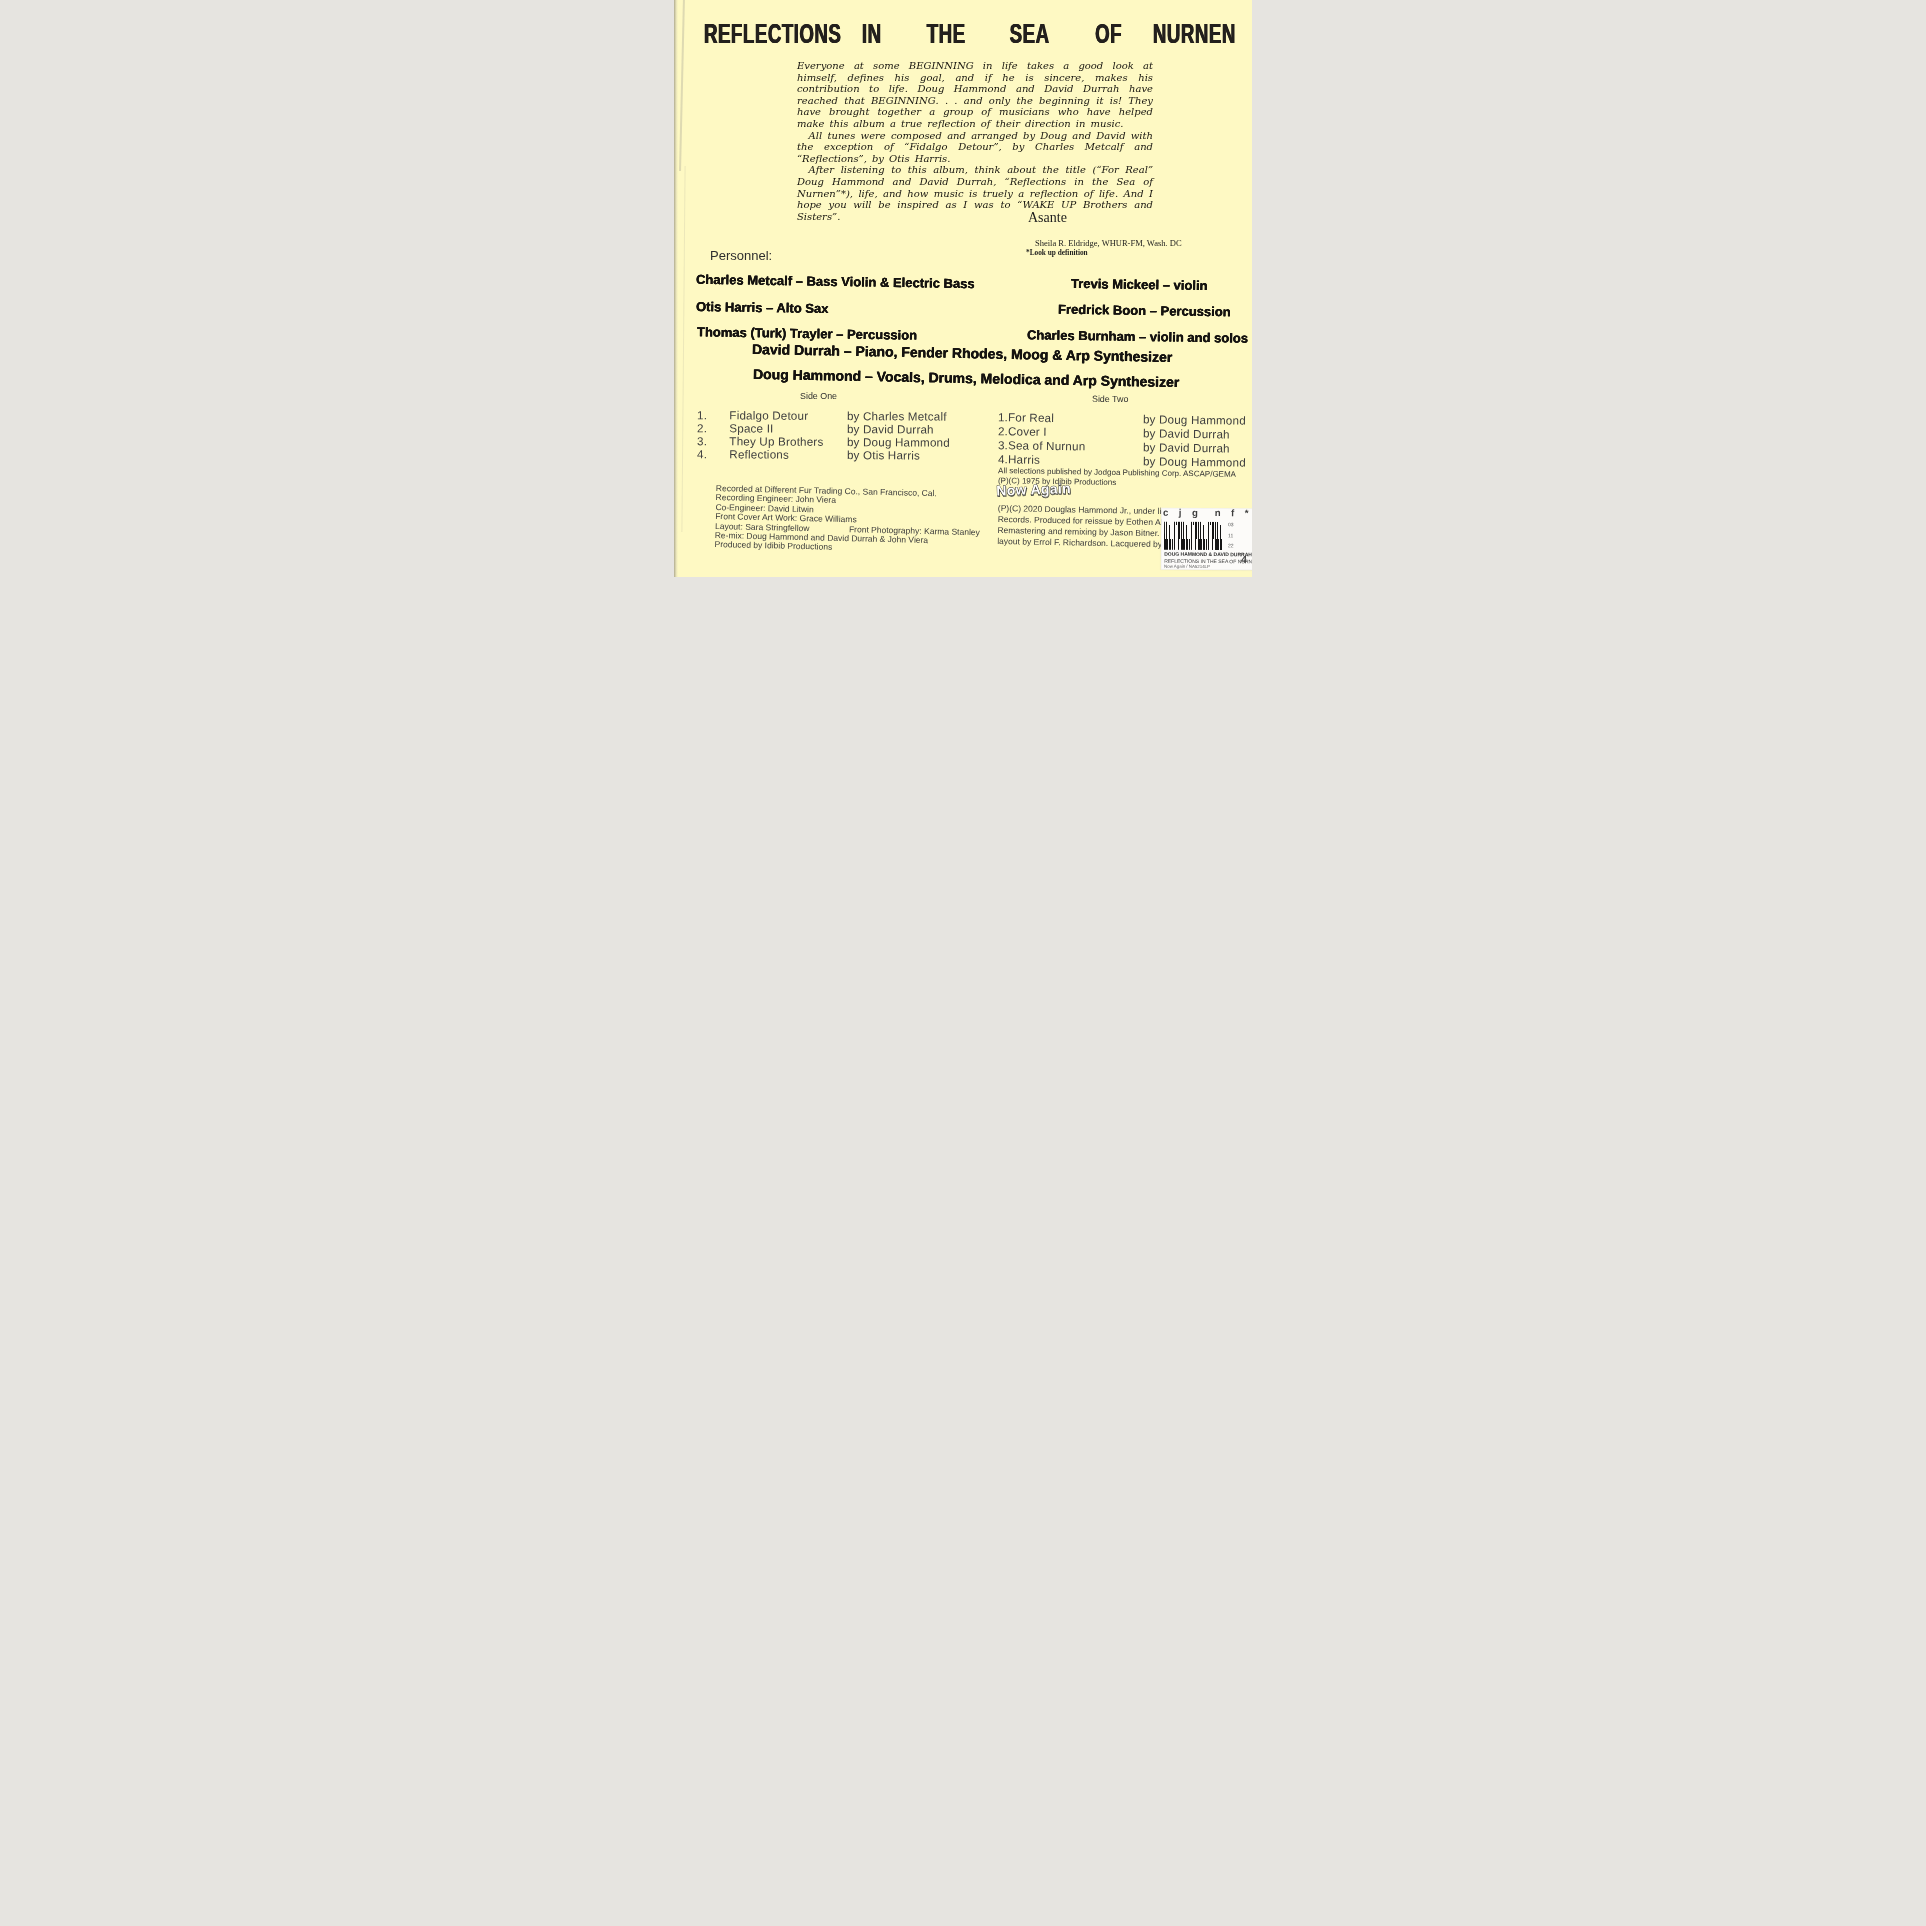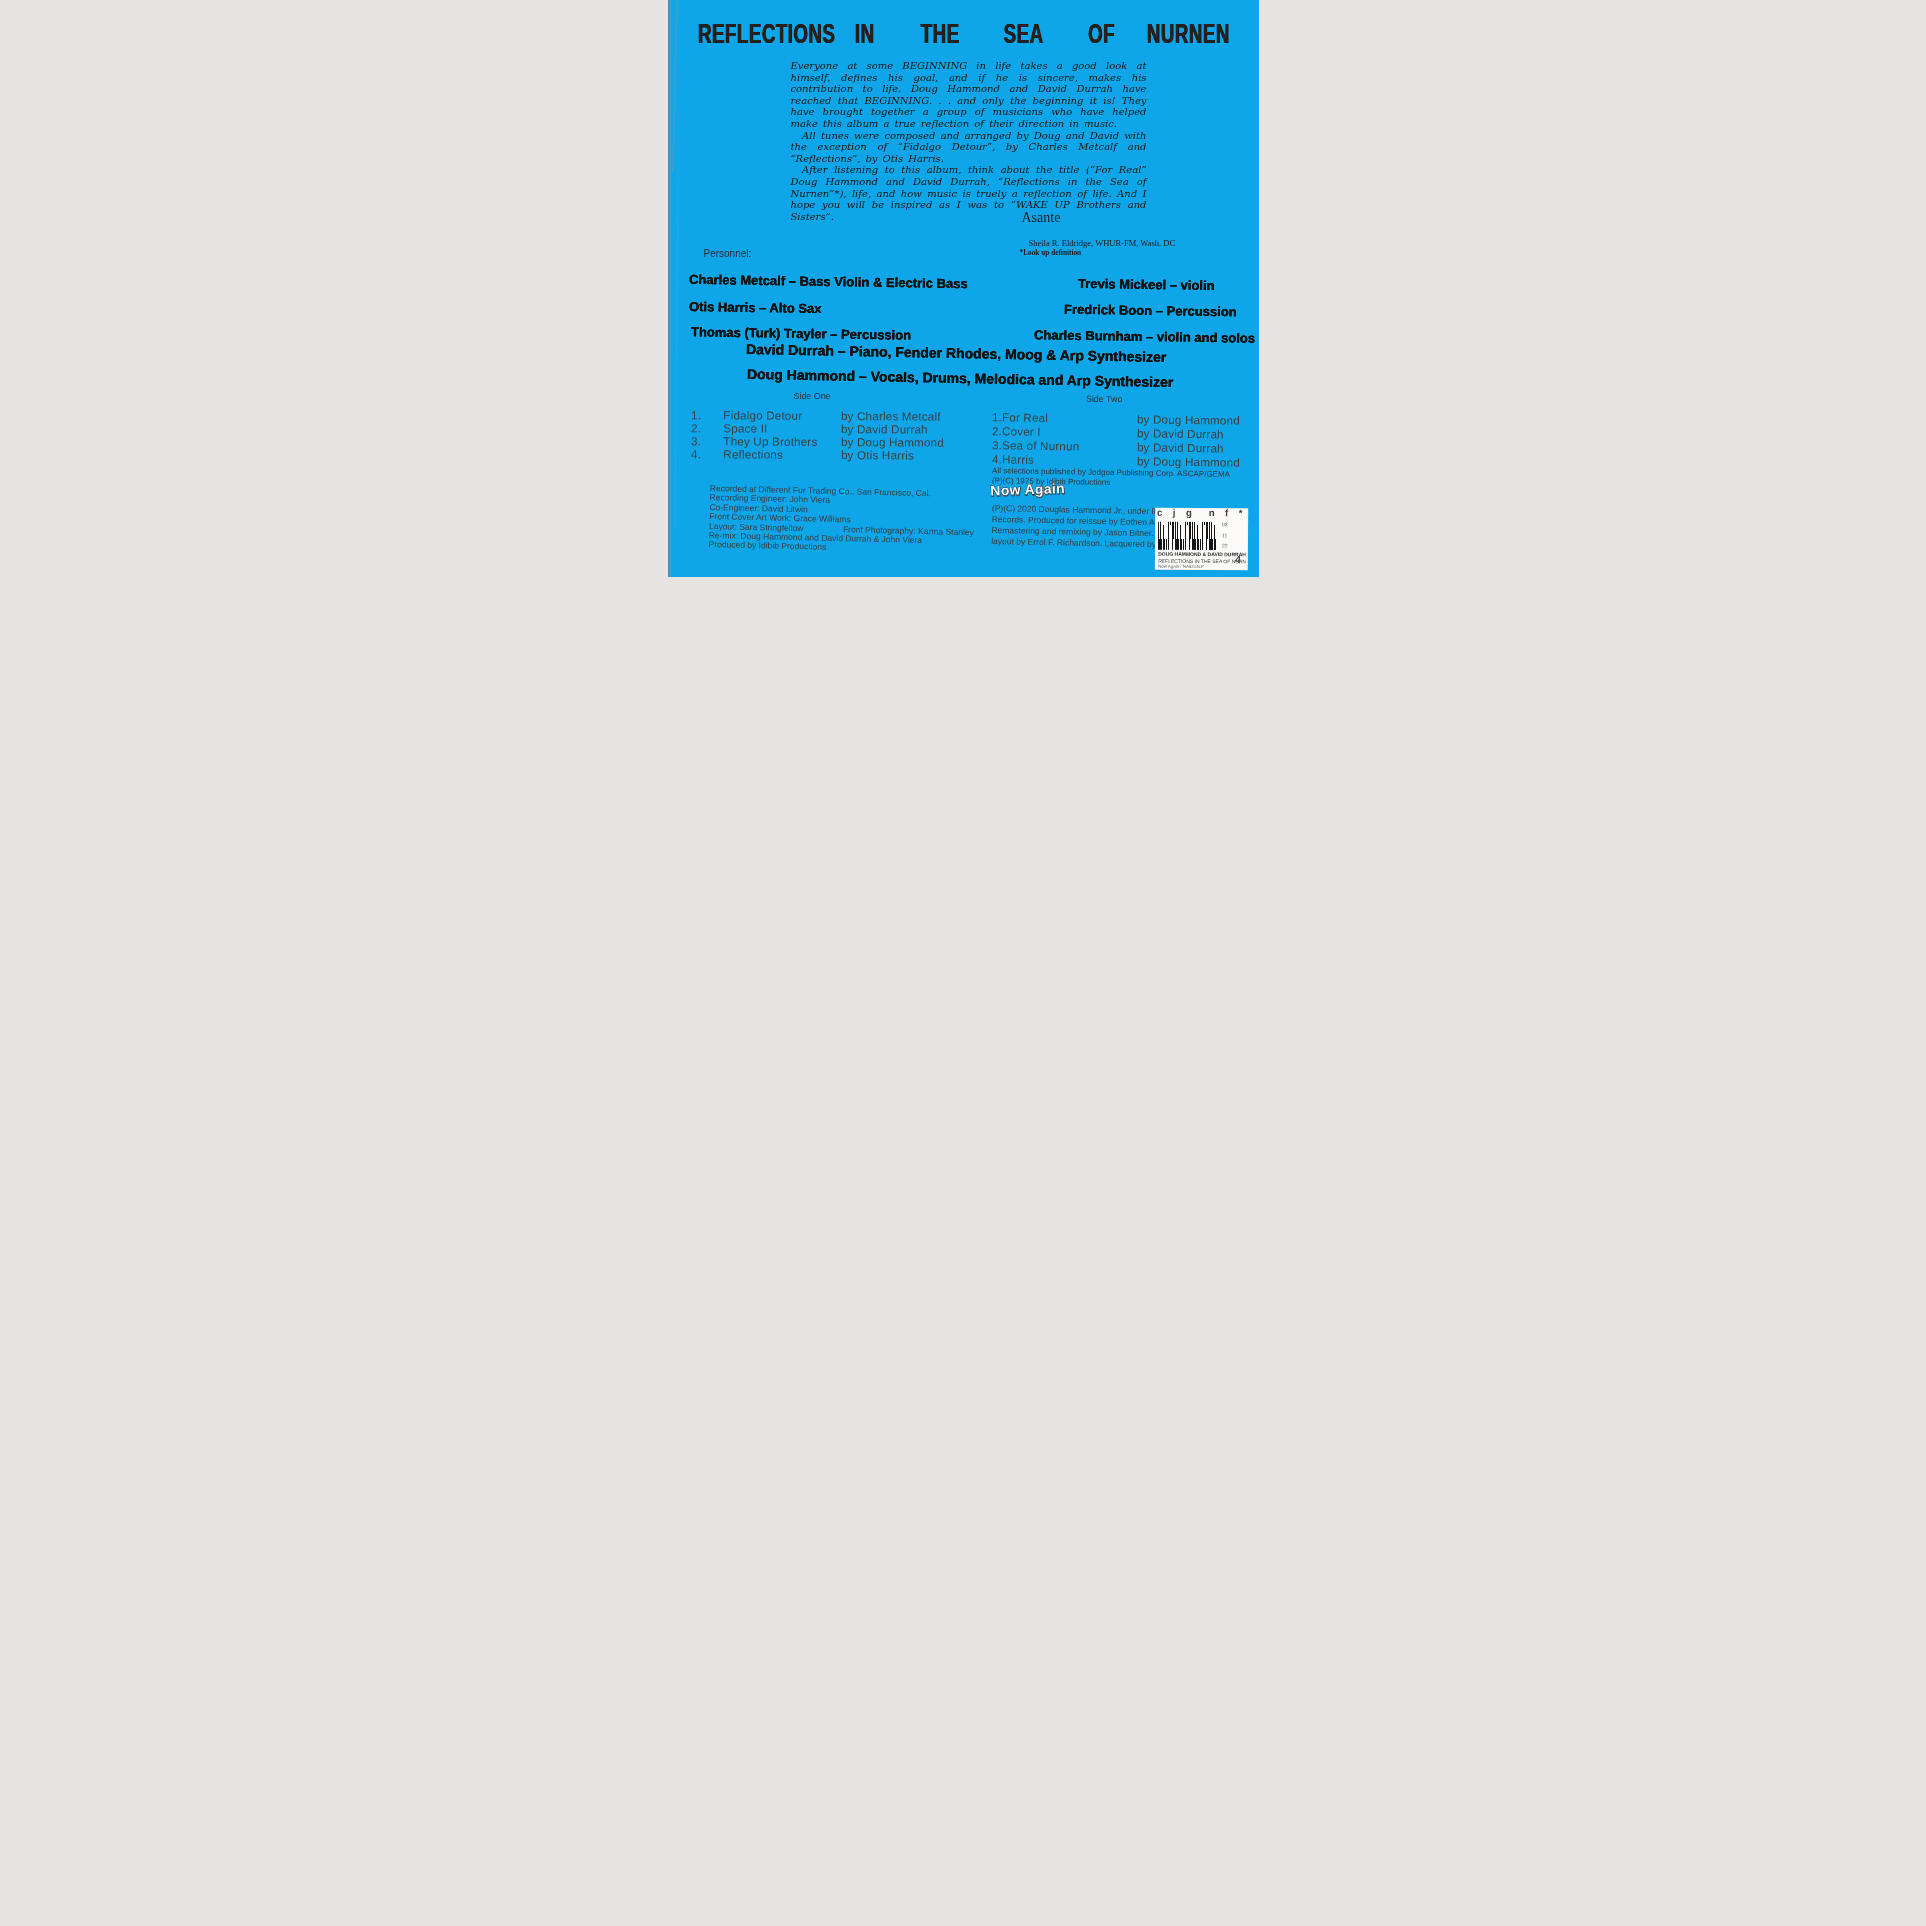--- a/index.html
+++ b/index.html
@@ -1,24 +1,23 @@
 <!DOCTYPE html>
 <html style="font-size:6.2px"><head>
 <meta charset="utf-8">
 <style>
   html,body{margin:0;padding:0;background:#e6e4e0;}
   #cover{
     position:relative;
     width:578px;height:577px;
     margin:0 auto;
-    background:#0ea5e9;
+    background:#fef9c3;
     overflow:hidden;
     font-family:"Liberation Sans",sans-serif;
     color:#1f1d1a;
-    padding-left:13px;
   }
   .abs{position:absolute;}
 
   
   .scan-edge-left{left:0;top:0;width:4.2px;height:100%;
     background:linear-gradient(90deg,rgba(125,120,110,.6),rgba(170,165,155,.25) 55%,rgba(0,0,0,0));}
   .scan-crease-1{left:6.5px;top:-2.3px;width:1.5px;height:173px;background:rgba(150,145,138,.30);transform:rotate(1.3deg);}
   .scan-crease-2{left:8.5px;top:166px;width:1.2px;height:366px;background:rgba(165,160,152,.20);transform:rotate(.5deg);}
 
   
@@ -38,21 +37,21 @@
   .liner p{margin:0;}
   .liner p.indent{text-indent:11.6px;}
 
   
   .signoff{font-family:"Liberation Serif",serif;color:#1c1c1c;}
   .asante{left:354px;top:210px;font-size:14px;text-align:right;}
   .reviewer{left:361px;top:238px;font-size:8.5px;}
   .footnote{left:352px;top:248px;font-size:7.3px;font-weight:700;}
 
   
-  .personnel-label{left:36px;top:248px;font-size:10px;color:#2e2e2e;}
+  .personnel-label{left:36px;top:248px;font-size:13px;color:#2e2e2e;}
   .pers{font-weight:bold;font-size:13px;color:#151310;white-space:nowrap;
     letter-spacing:0;text-shadow:0.2px 0 currentColor,-0.2px 0 currentColor;transform:rotate(.9deg);}
   .p-l1{left:21.6px;top:274px;}
   .p-l2{left:21.6px;top:300px;}
   .p-l3{left:23px;top:326px;}
   .p-r1{right:44px;top:277px;}
   .p-r2{right:21.6px;top:303px;}
   .p-r3{right:3.9px;top:329px;}
   .p-c1{left:78px;top:345px;font-size:14px;transform:rotate(1.1deg);}
   .p-c2{left:79px;top:370px;font-size:14px;transform:rotate(1.1deg);}

